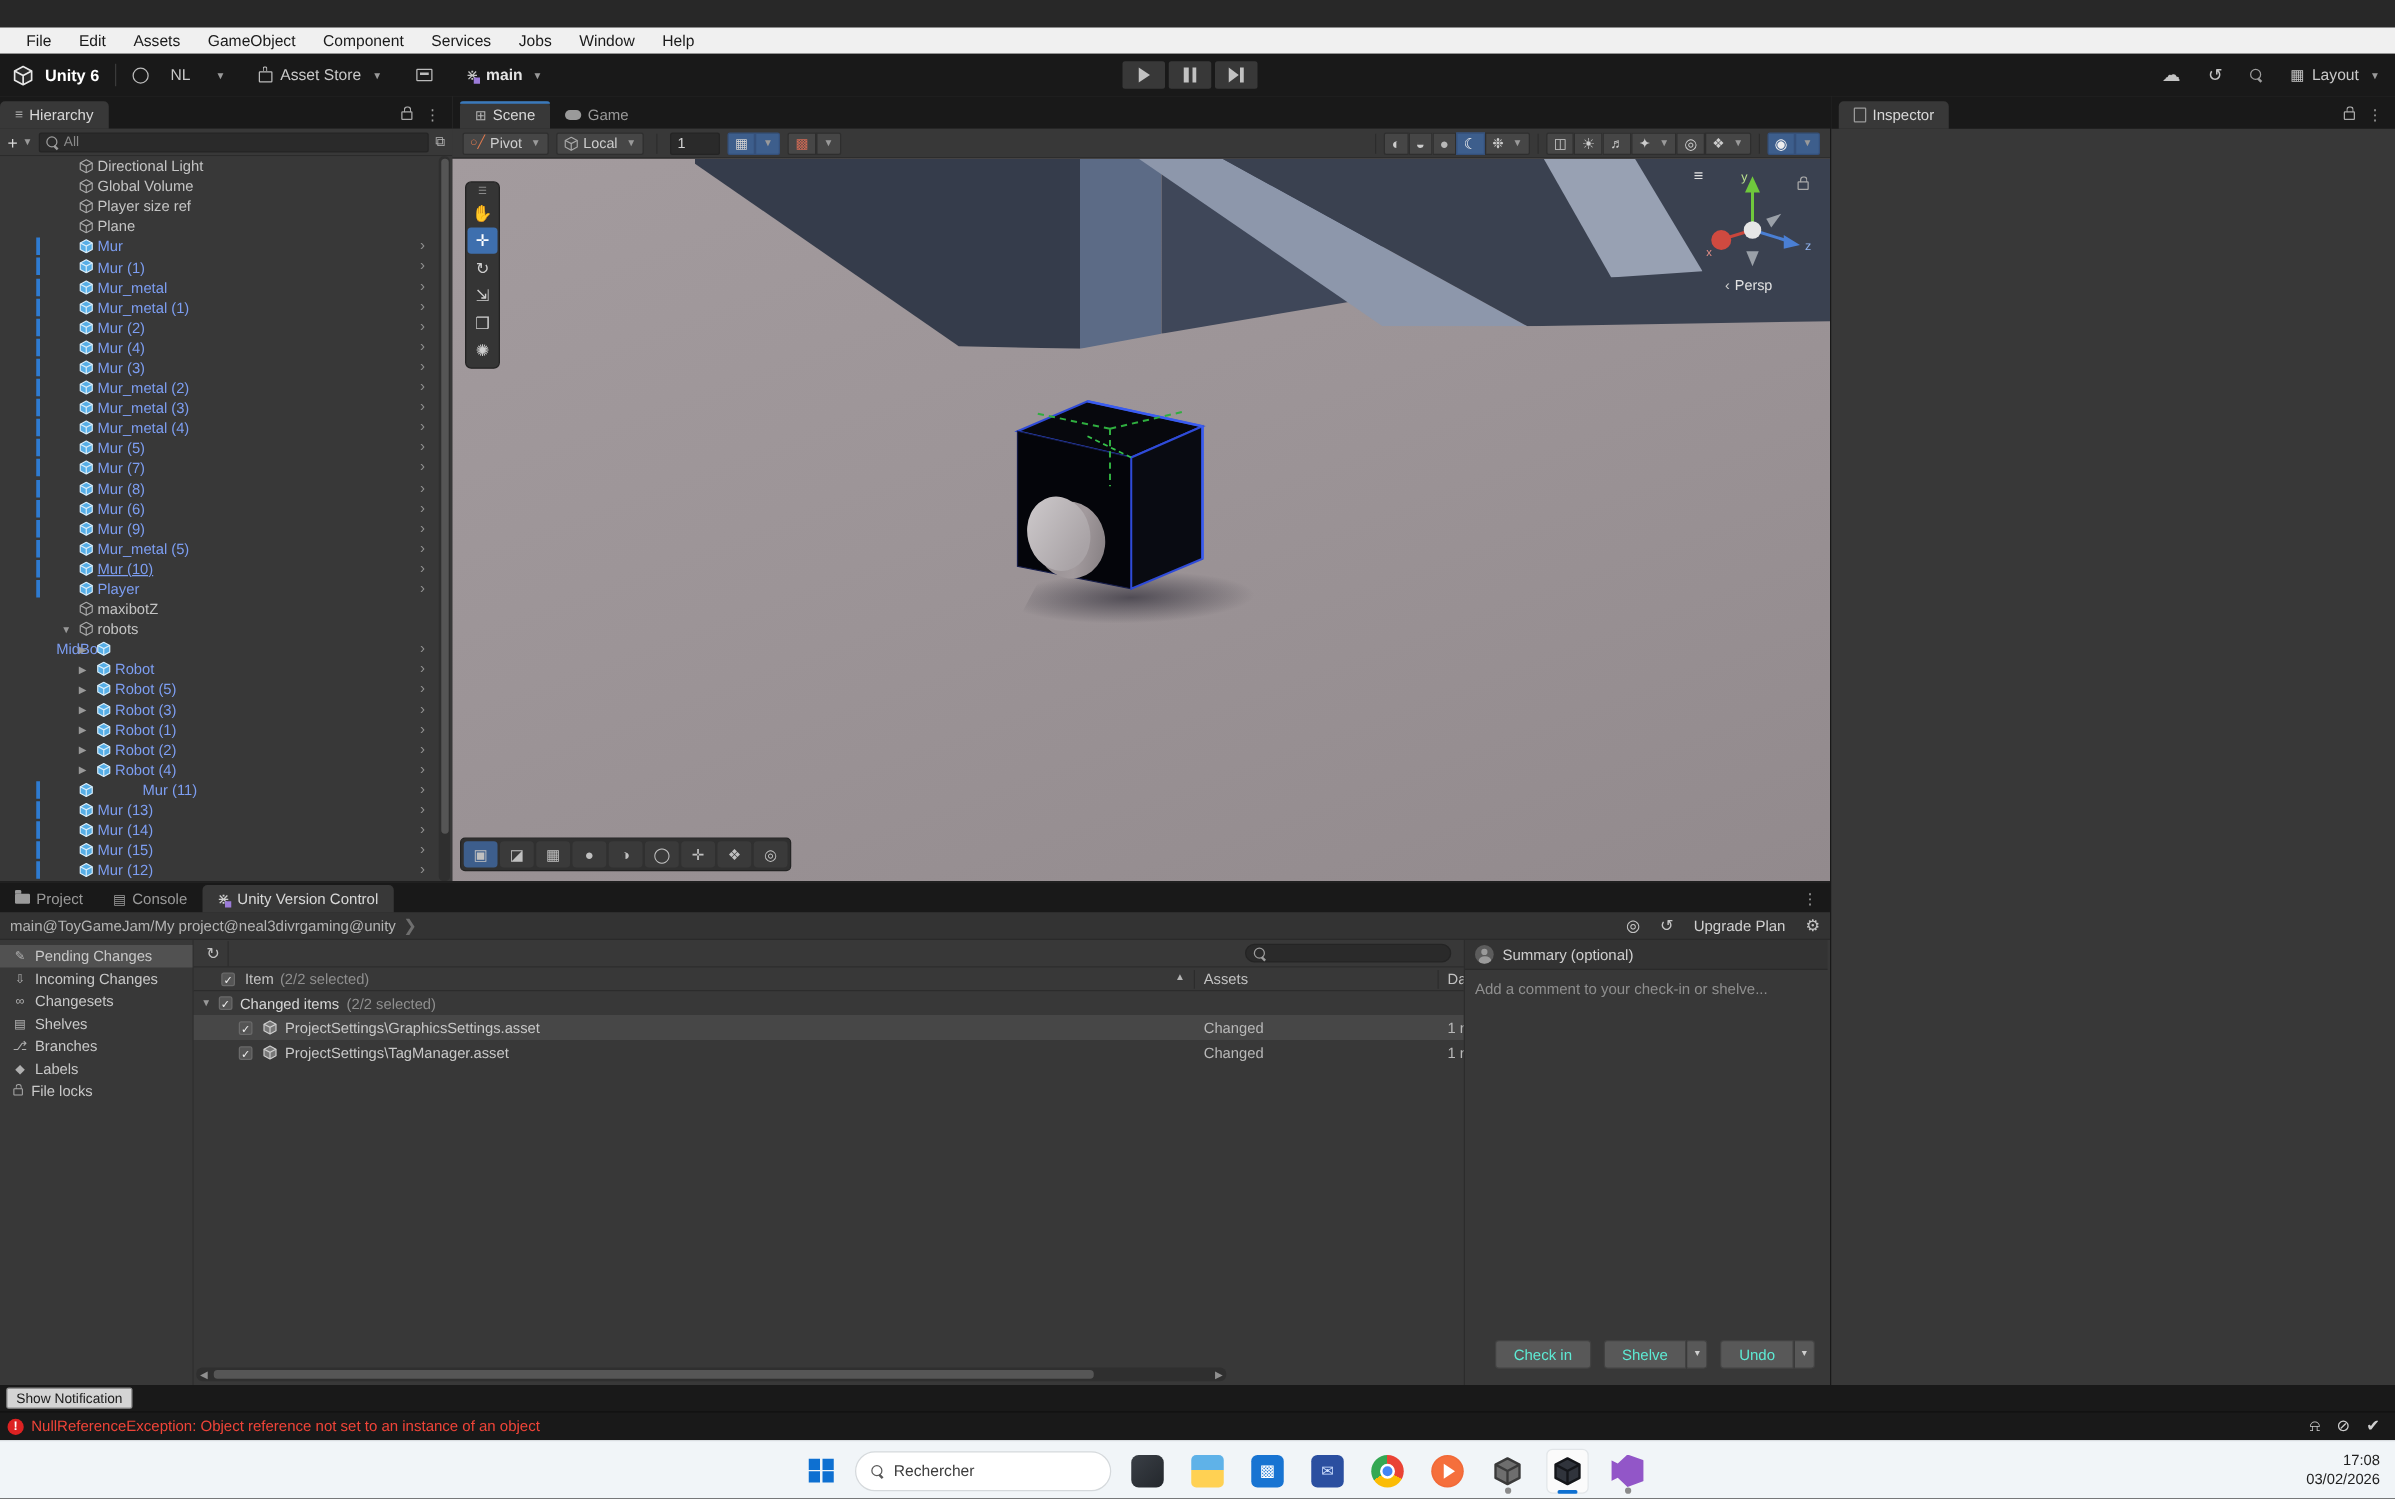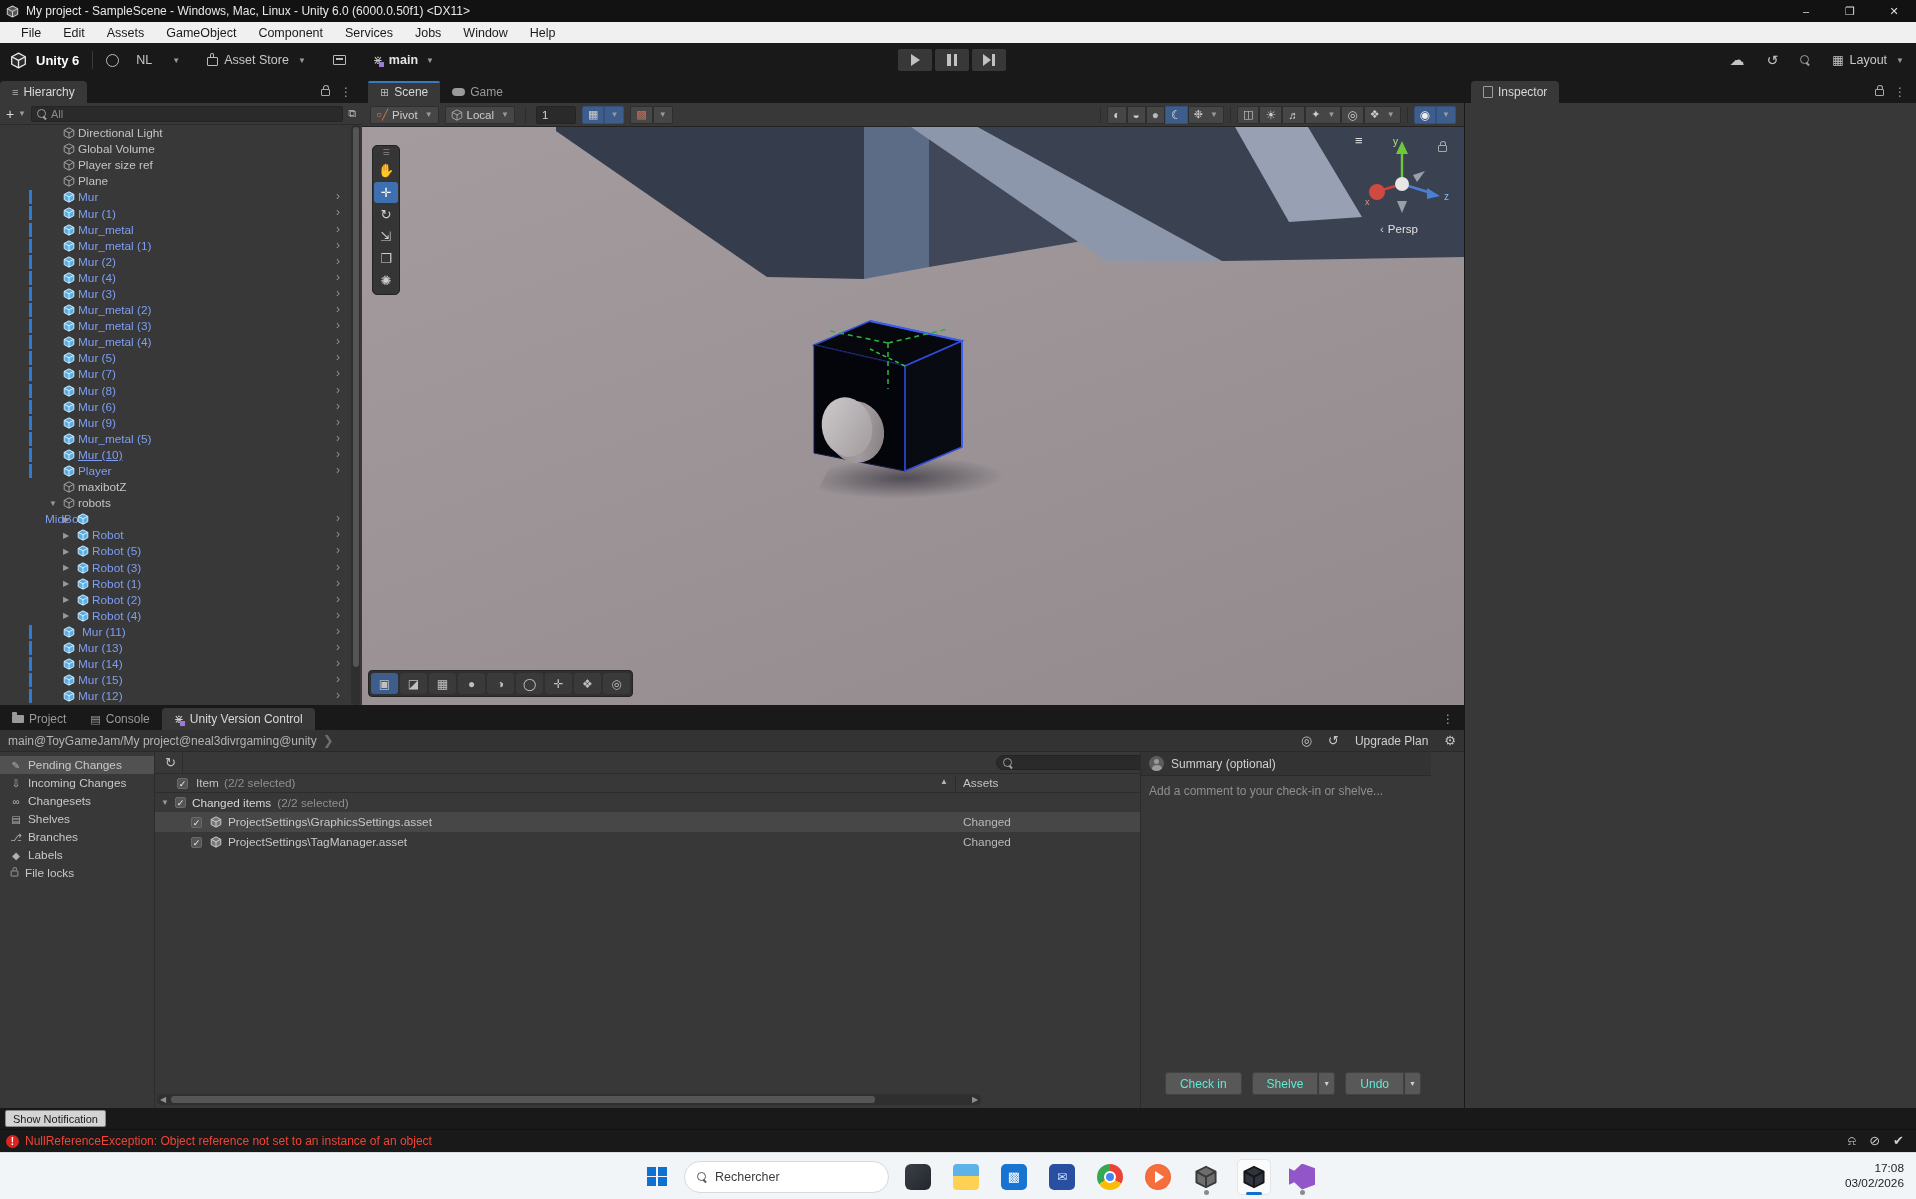--- a/index.html
+++ b/index.html
@@ -121,21 +121,21 @@
   .colsep{position:absolute;top:2px;width:1px;height:15px;background:#2c2c2c;}
   .vcgroup{height:19px;display:flex;align-items:center;font-size:11.8px;color:#d6d6d6;gap:6px;}
   .vcrow{height:20px;display:flex;align-items:center;font-size:11.8px;color:#c8c8c8;position:relative;}
   .vcrow.hl{background:#474747;}
   .vcrow .status{position:absolute;left:808px;color:#b8b8b8;}
   .vcrow .date{position:absolute;left:1003px;color:#b8b8b8;}
   .hscroll{position:absolute;left:2px;bottom:4px;width:824px;height:11px;background:#2f2f2f;border-radius:5px;display:flex;align-items:center;}
   .hscroll .arr{width:12px;color:#909090;font-size:8px;text-align:center;}
   .hscroll .track{flex:1;position:relative;height:7px;}
   .hscroll .thumb{position:absolute;left:2px;top:0;width:88%;height:7px;background:#565656;border-radius:3px;}
-  .vcsummary{position:absolute;left:1140px;top:46px;width:291px;height:357px;background:#383838;border-left:1px solid #2c2c2c;}
+  .vcsummary{position:absolute;left:1171px;top:46px;width:291px;height:357px;background:#383838;border-left:1px solid #2c2c2c;}
   .sumhead{height:24px;background:#333;border-bottom:1px solid #2a2a2a;display:flex;align-items:center;gap:7px;
     padding:0 8px;color:#cfcfcf;font-size:12px;}
   .avatar{width:15px;height:15px;border-radius:50%;background:#5c5c5c;position:relative;overflow:hidden;}
   .avatar::before{content:"";position:absolute;left:5px;top:3px;width:5px;height:5px;border-radius:50%;background:#9a9a9a;}
   .avatar::after{content:"";position:absolute;left:2.5px;top:9px;width:10px;height:7px;border-radius:50%;background:#9a9a9a;}
   .sumbody{padding:8px;color:#8f8f8f;font-size:12px;}
   .sumbtns{position:absolute;right:10px;bottom:14px;display:flex;gap:10px;}
   .vbtn{height:23px;background:#585858;border:1px solid #424242;border-radius:3px;color:#5eead4;
     font-size:12px;display:flex;align-items:center;justify-content:center;padding:0 14px;}
   .vbtn-split{display:flex;}
@@ -167,34 +167,20 @@
   .tkactive{position:absolute;bottom:2px;width:16px;height:3px;border-radius:2px;background:#0e70d1;}
   .tkbg{position:absolute;left:2px;top:2px;width:34px;height:36px;background:#fbfbfb;border:1px solid #e2e6e9;border-radius:5px;}
   .clock{position:absolute;right:12px;top:8px;text-align:right;color:#1f1f1f;font-size:11.8px;line-height:15px;}
   .chip{width:26px;height:26px;border-radius:5px;position:relative;z-index:1;}
 </style>
 </head>
 <body>
 
 <div class="screen">
 
-  <div class="abs titlebar">
-    <span style="display:inline-flex" id="titleicon">
-        <svg width="13" height="13" viewBox="0 0 14 14">
-          <path d="M7 1 12.6 3.9v6.2L7 13 1.4 10.1V3.9Z" fill="#555" stroke="#c9c9c9" stroke-width="1.1" stroke-linejoin="round"></path>
-          <path d="M1.4 3.9 7 6.9l5.6-3M7 6.9V13" fill="none" stroke="#c9c9c9" stroke-width="1.1"></path>
-        </svg>
-      </span>
-    <span>My project - SampleScene - Windows, Mac, Linux - Unity 6.0 (6000.0.50f1) &lt;DX11&gt;</span>
-    <div class="winbtns">
-      <div class="winbtn">–</div>
-      <div class="winbtn">❐</div>
-      <div class="winbtn">✕</div>
-    </div>
-  </div>
 
   <div class="abs menubar" id="menubar">
       <div class="menuitem">File</div>
       <div class="menuitem">Edit</div>
       <div class="menuitem">Assets</div>
       <div class="menuitem">GameObject</div>
       <div class="menuitem">Component</div>
       <div class="menuitem">Services</div>
       <div class="menuitem">Jobs</div>
       <div class="menuitem">Window</div>
@@ -615,21 +601,21 @@
           <span class="chev">›</span>
         </div>
         <div class="trow prefab">
           <span class="bar"></span>
           <span style="position: absolute; left: 63px; top: 2px; display: inline-flex;">
             <svg width="12" height="12" viewBox="0 0 14 14">
               <path d="M7 1 12.6 3.9v6.2L7 13 1.4 10.1V3.9Z" fill="#57aee6" stroke="#d9eefb" stroke-width="1.1" stroke-linejoin="round"></path>
               <path d="M1.4 3.9 7 6.9l5.6-3M7 6.9V13" fill="none" stroke="#d9eefb" stroke-width="1.1"></path>
             </svg>
           </span>
-          <span class="lbl" style="margin-left: 82px;">Mur (11)</span>
+          <span class="lbl" style="margin-left: 114px;">Mur (11)</span>
           <span class="chev">›</span>
         </div>
         <div class="trow prefab">
           <span class="bar"></span>
           <span style="position: absolute; left: 63px; top: 2px; display: inline-flex;">
             <svg width="12" height="12" viewBox="0 0 14 14">
               <path d="M7 1 12.6 3.9v6.2L7 13 1.4 10.1V3.9Z" fill="#57aee6" stroke="#d9eefb" stroke-width="1.1" stroke-linejoin="round"></path>
               <path d="M1.4 3.9 7 6.9l5.6-3M7 6.9V13" fill="none" stroke="#d9eefb" stroke-width="1.1"></path>
             </svg>
           </span>

